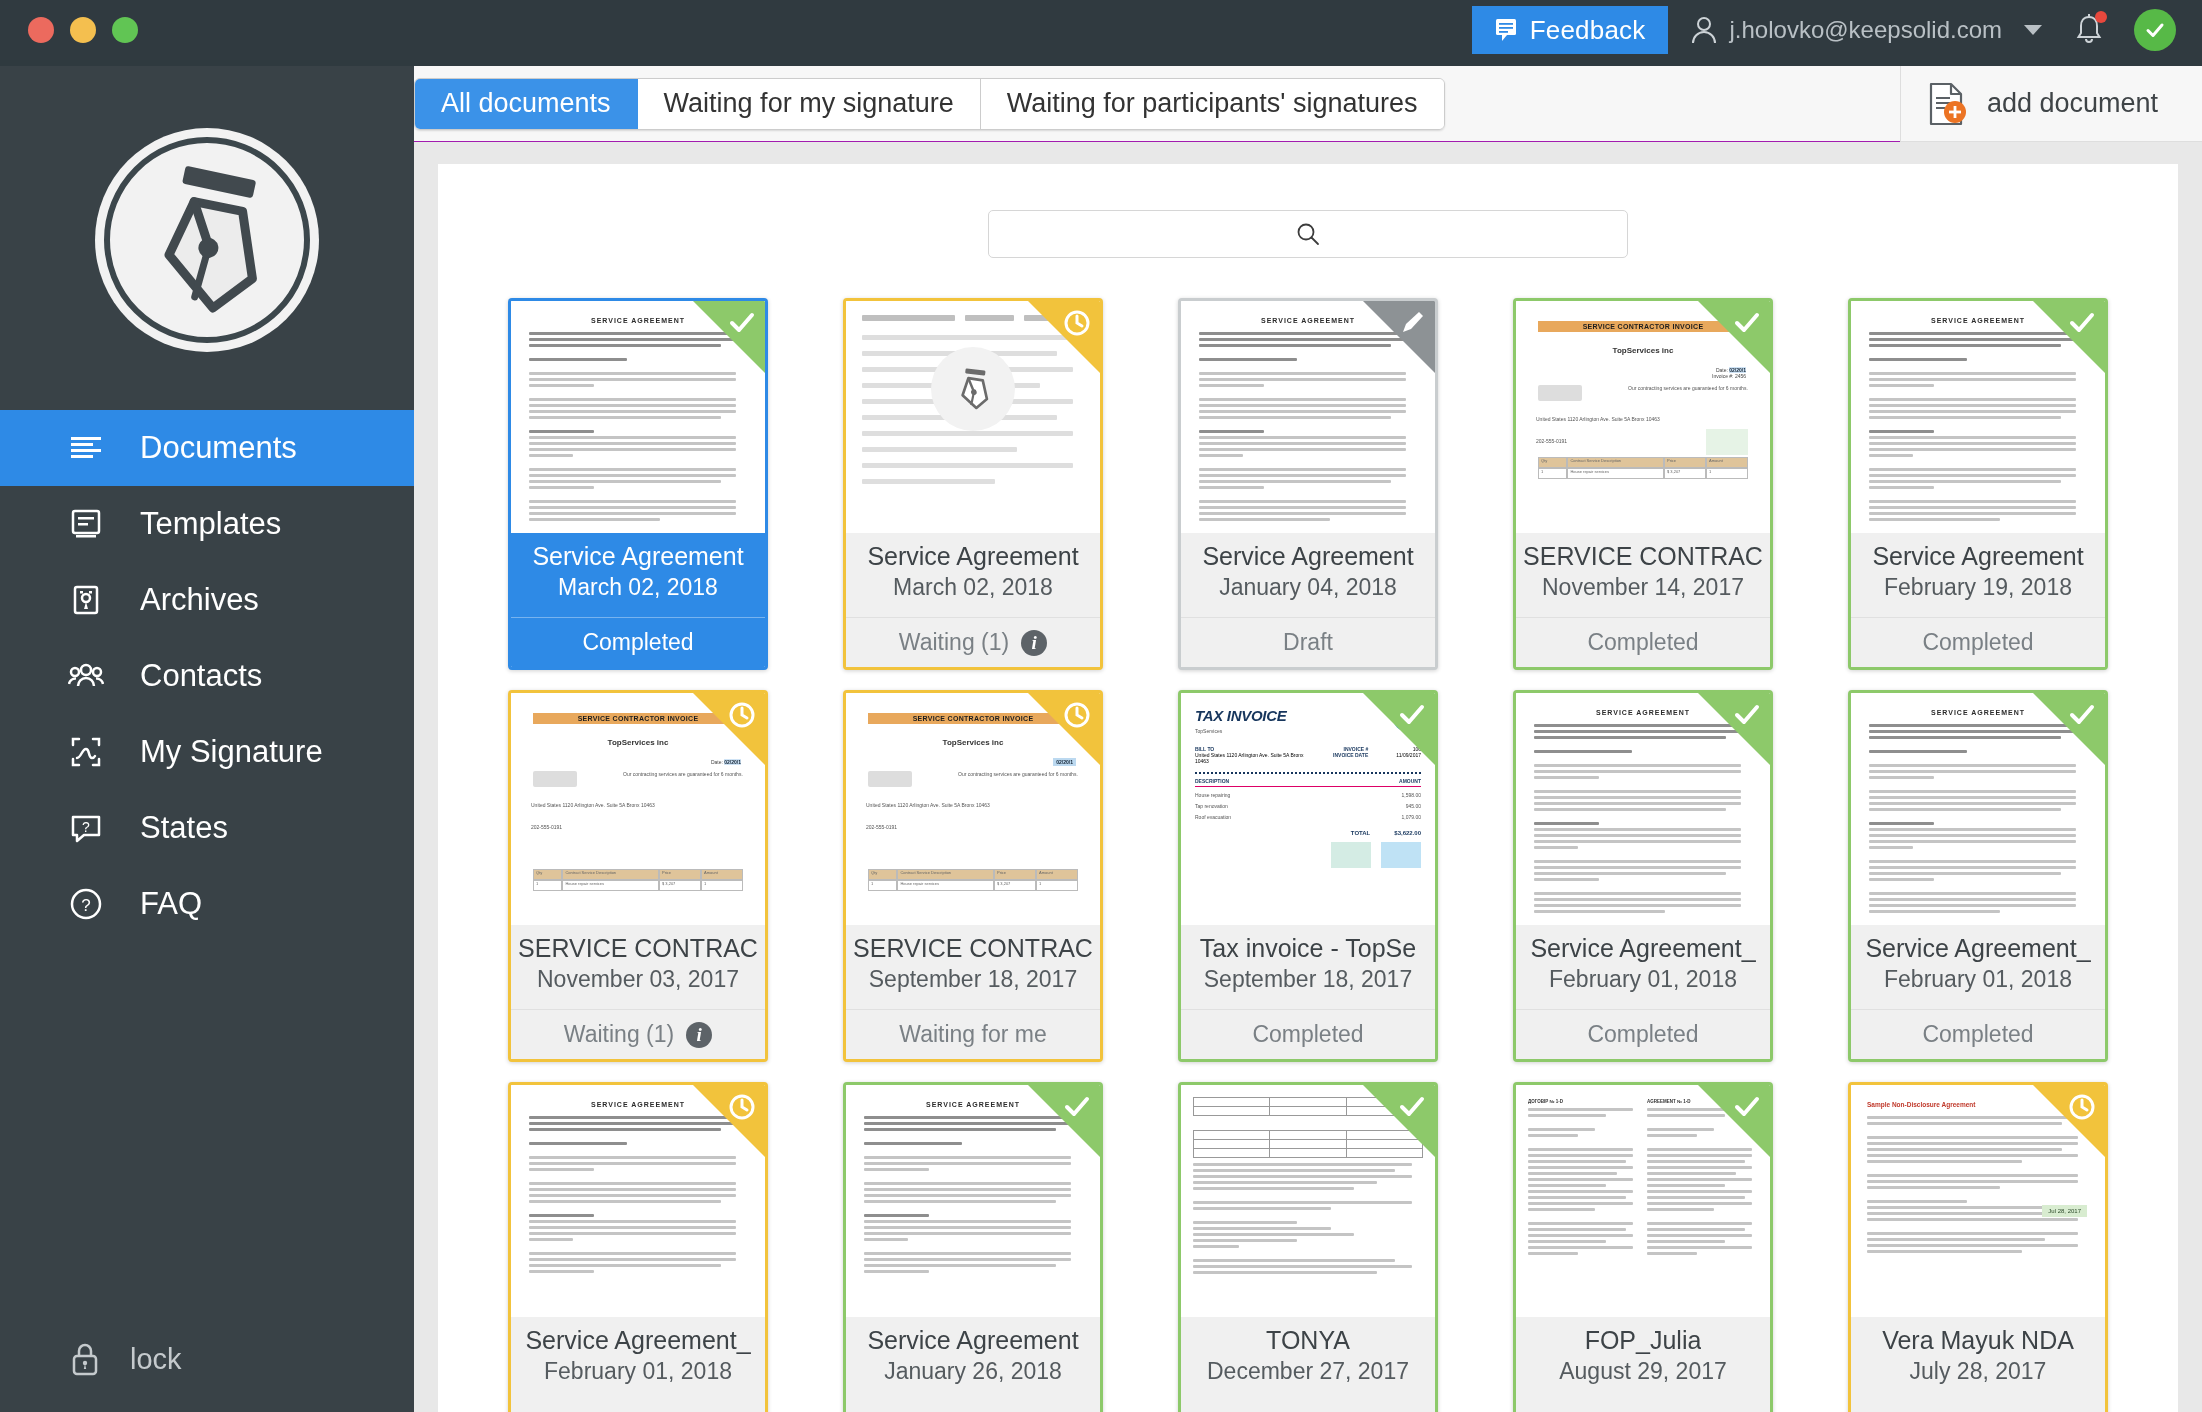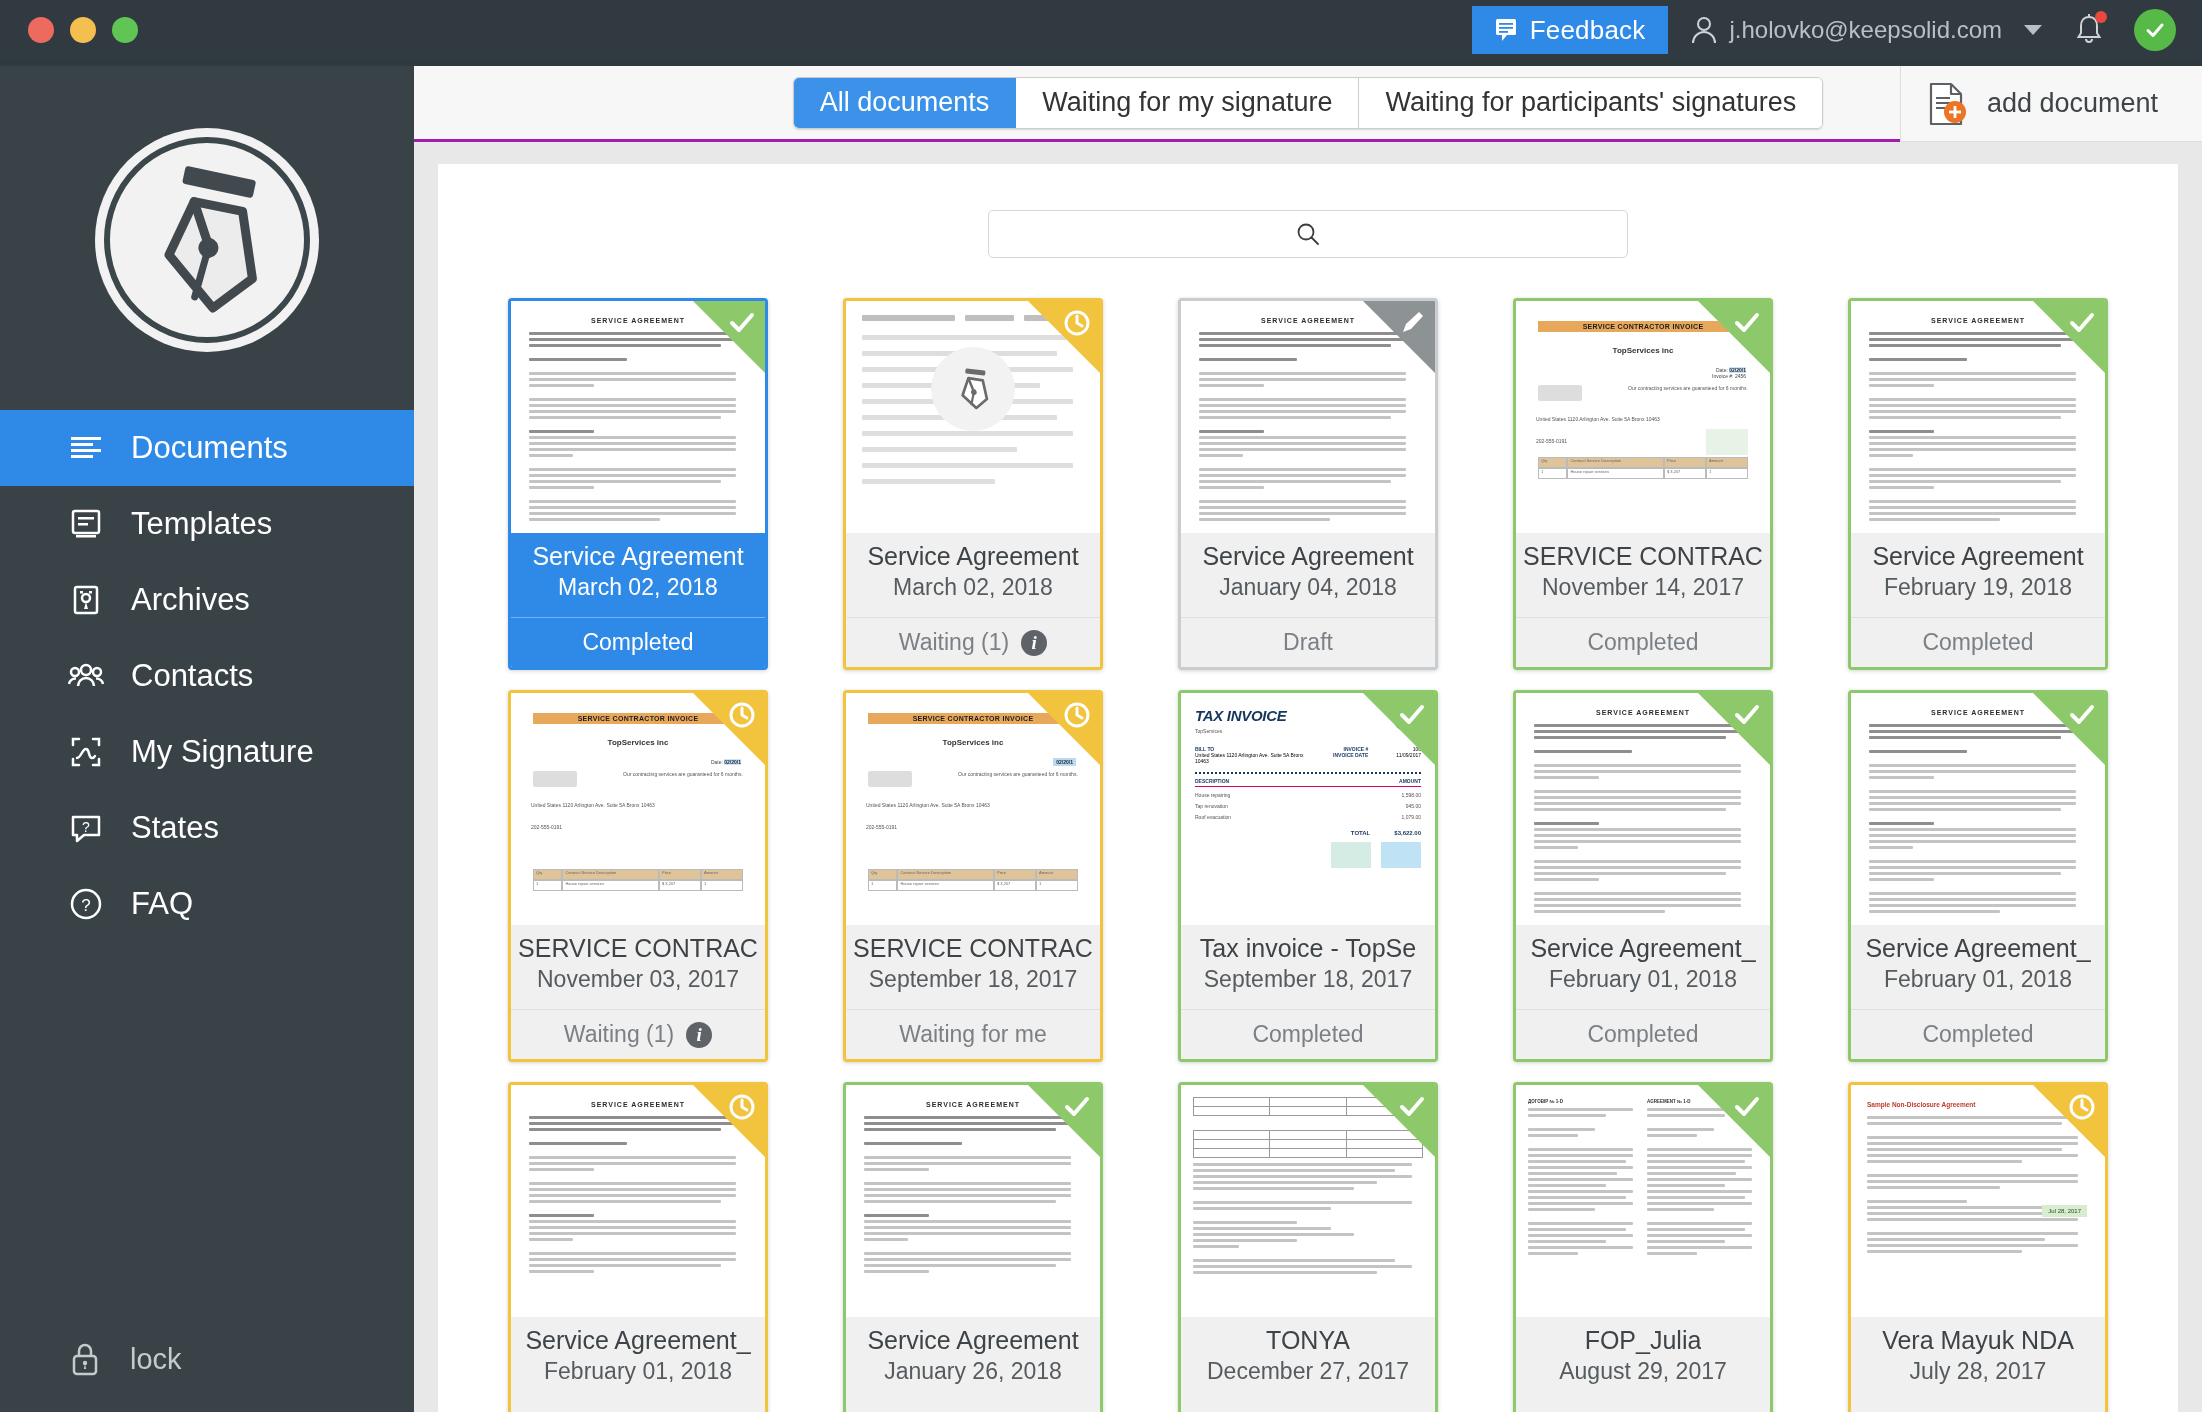--- a/index.html
+++ b/index.html
@@ -60,42 +60,42 @@
     background: #394247;
   }
   .logo-wrap {
     display: flex; justify-content: center;
     padding-top: 56px; padding-bottom: 52px;
   }
   .logo { width: 236px; height: 236px; display: block; }
 
   .nav-item {
     display: flex; align-items: center;
-    height: 76px; padding-left: 68px; gap: 27px;
+    height: 76px; padding-left: 68px; gap: 36px;
     cursor: pointer;
   }
   .nav-item.active { background: #2e8ae6; }
   .nav-label { color: #ffffff; font-size: 31px; }
   .nav-icon { width: 36px; height: 36px; display: block; flex: 0 0 36px; }
 
   .lock-item {
     position: absolute; bottom: 34px; left: 0;
     display: flex; align-items: center; gap: 28px;
     padding-left: 68px; cursor: pointer;
   }
   .lock-label { color: #c5cacd; font-size: 29px; }
   .lock-icon { width: 34px; height: 38px; display:block; }
 
   
   .topbar {
     position: absolute; top: 66px; left: 414px;
     width: 1788px; height: 76px;
     background: #f7f7f7;
-    border-bottom: 3px solid #a21caf;
-    display: flex; align-items: center; justify-content: center;
+    border-bottom: 1px solid #a21caf;
+    display: flex; align-items: center; justify-content: flex-start;
   }
   .tabs {
     display: flex; border-radius: 6px; overflow: hidden;
     box-shadow: 0 1px 2px rgba(0,0,0,.13);
     border: 1px solid #ccc;
   }
   .tab {
     background: #fff; color: #333; font-size: 27px;
     padding: 0 26px; height: 50px;
     display: flex; align-items: center; justify-content: center;

